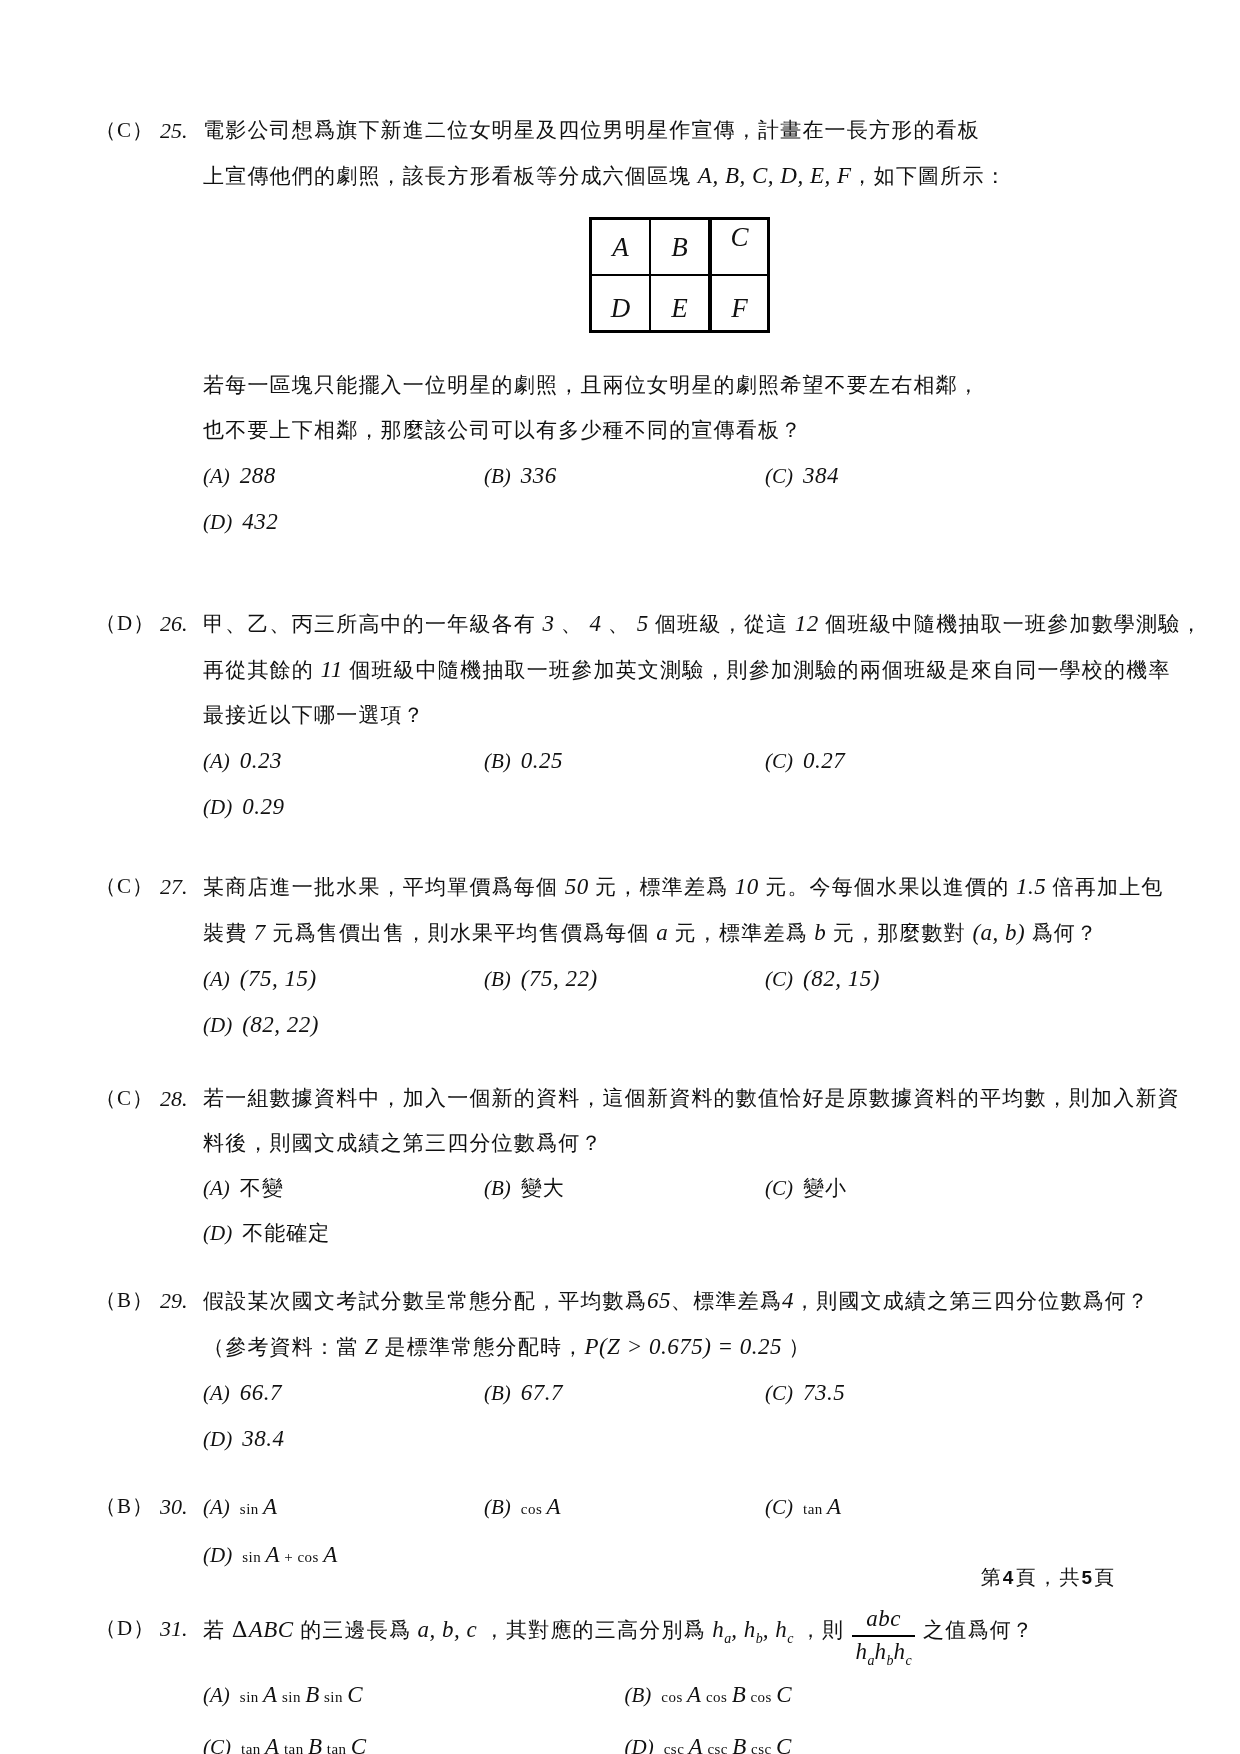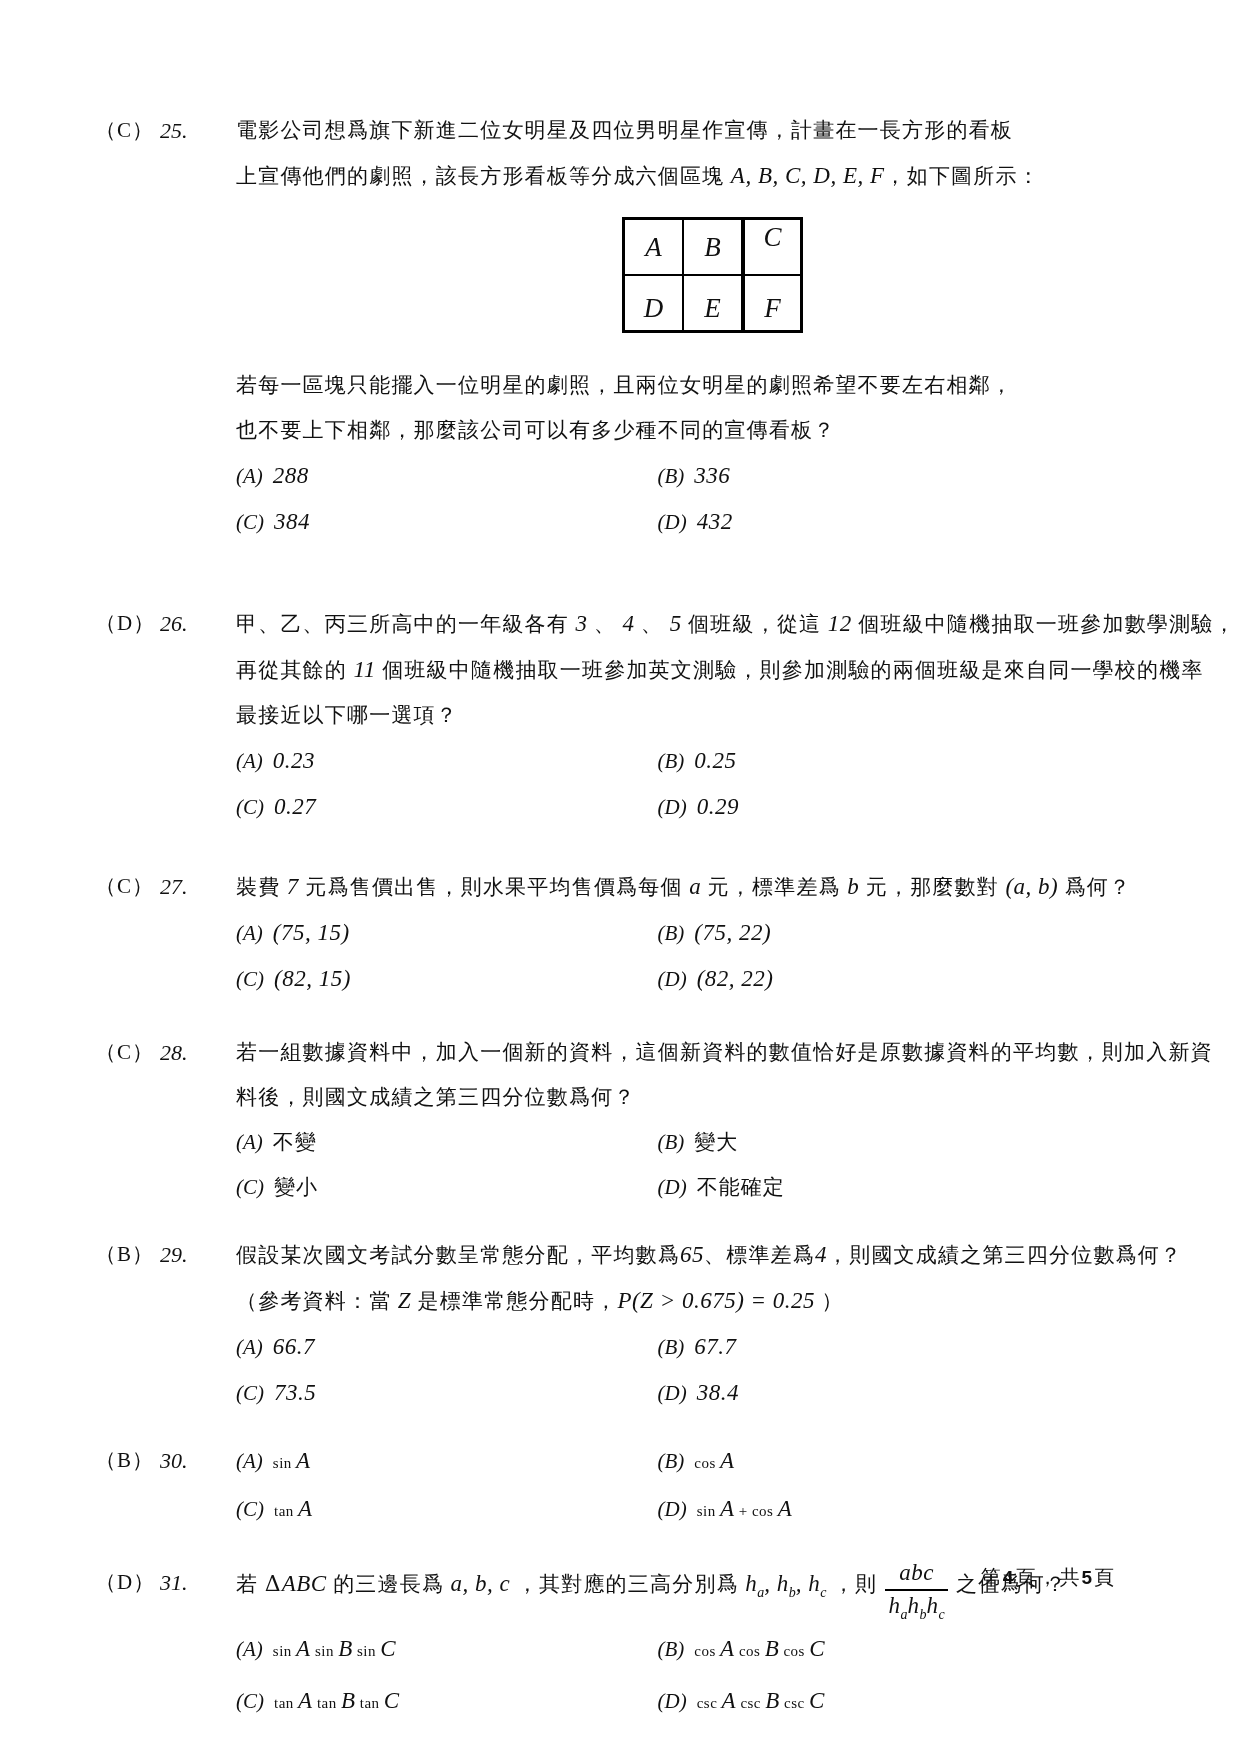--- a/index.html
+++ b/index.html
@@ -19,21 +19,21 @@
   .question:nth-child(1){ margin-bottom:56px; }
   .question:nth-child(2){ margin-bottom:34px; }
   .question:nth-child(3){ margin-bottom:28px; }
   .question:nth-child(4){ margin-bottom:22px; }
   .question:nth-child(5){ margin-bottom:22px; }
   .question:nth-child(6){ margin-bottom:26px; }
   .question:nth-child(7){ margin-bottom:0; }
 
   .answer { font-size:21px; line-height:45px; letter-spacing:1px; }
   .qnum  { font-size:22px; line-height:45px; font-style:italic; }
-  .qbody { min-width:843px;margin-left:33px; }
+  .qbody { min-width:843px; }
 
   .qline { font-size:21px; line-height:45px; letter-spacing:1.2px; white-space:nowrap; }
 
   .run.cjk { font-family:"Liberation Serif","DejaVu Serif",serif; }
   .run.lat { font-family:"Liberation Serif","DejaVu Serif",serif; font-style:italic; font-size:23px; letter-spacing:0.5px; }
   .run.rom { font-family:"Liberation Serif","DejaVu Serif",serif; font-size:15px; letter-spacing:0.5px; }
   .run.sym { font-family:"DejaVu Serif",serif; font-size:22px; }
   .run.latsub { font-family:"Liberation Serif","DejaVu Serif",serif; font-style:italic; font-size:14px; vertical-align:-6px; letter-spacing:0; }
   .run.num { font-family:"Liberation Sans","DejaVu Sans",sans-serif; font-size:19px; font-weight:600; }
 
@@ -42,21 +42,21 @@
   .billboard { display:grid; grid-template-columns:repeat(3,59px); grid-auto-rows:56px; border:2px solid #000; width:max-content; }
   .bcell { border:1px solid #000; display:flex; align-items:center; justify-content:center; box-sizing:border-box; }
   .bcell.c2 { border-left-width:3px; }
   .bcell.r0.c2 { align-items:flex-start; }
   .bcell.r0.c2 .cell-letter { margin-top:2px; }
   .bcell.r1 .cell-letter { margin-top:10px; }
   .cell-letter { font-style:italic; font-size:27px; }
 
   
   .options { display:grid; margin-top:0; }
-  .options.cols4 { grid-template-columns:repeat(2,1fr); }
+  .options.cols4 { grid-template-columns:repeat(3,1fr); }
   .options.cols2 { grid-template-columns:1fr 1fr; }
   .option { font-size:21px; line-height:45px; white-space:nowrap; }
   .options.cols2 .option { line-height:50px; }
   .opt-label { font-style:italic; font-size:21px; margin-right:10px; }
   .opt-value { letter-spacing:1px; }
 
   
   .frac { display:inline-block; text-align:center; vertical-align:-22px; margin:0 8px; line-height:1.15; }
   .frac-num { display:block; border-bottom:2px solid #000; padding:0 14px 3px; }
   .frac-den { display:block; padding-top:2px; }
@@ -118,20 +118,21 @@
             <div class="option"><span class="opt-label">(B)</span><span class="opt-value"><span class="run lat">0.25</span></span></div>
             <div class="option"><span class="opt-label">(C)</span><span class="opt-value"><span class="run lat">0.27</span></span></div>
             <div class="option"><span class="opt-label">(D)</span><span class="opt-value"><span class="run lat">0.29</span></span></div>
           </div>
         </div>
       </section>
       <section class="question q27">
         <div class="answer">（C）</div>
         <div class="qnum">27.</div>
         <div class="qbody">
+          <div class="qline"><span class="run cjk">某商店進一批水果，平均單價爲每個 </span><span class="run lat">50</span><span class="run cjk"> 元，標準差爲 </span><span class="run lat">10</span><span class="run cjk"> 元。今每個水果以進價的 </span><span class="run lat">1.5</span><span class="run cjk"> 倍再加上包</span></div>
           <div class="qline"><span class="run cjk">裝費 </span><span class="run lat">7</span><span class="run cjk"> 元爲售價出售，則水果平均售價爲每個 </span><span class="run lat">a</span><span class="run cjk"> 元，標準差爲 </span><span class="run lat">b</span><span class="run cjk"> 元，那麼數對 </span><span class="run lat">(a, b)</span><span class="run cjk"> 爲何？</span></div>
           <div class="options cols4">
             <div class="option"><span class="opt-label">(A)</span><span class="opt-value"><span class="run lat">(75, 15)</span></span></div>
             <div class="option"><span class="opt-label">(B)</span><span class="opt-value"><span class="run lat">(75, 22)</span></span></div>
             <div class="option"><span class="opt-label">(C)</span><span class="opt-value"><span class="run lat">(82, 15)</span></span></div>
             <div class="option"><span class="opt-label">(D)</span><span class="opt-value"><span class="run lat">(82, 22)</span></span></div>
           </div>
         </div>
       </section>
       <section class="question q28">

